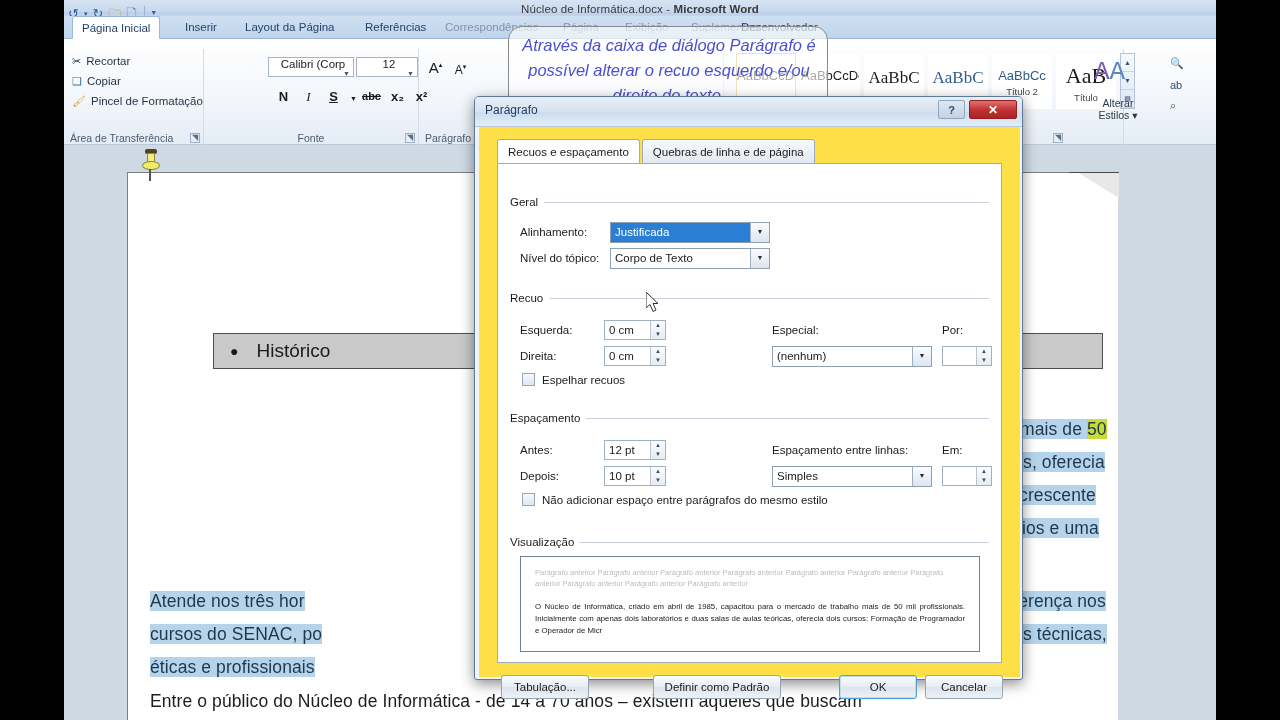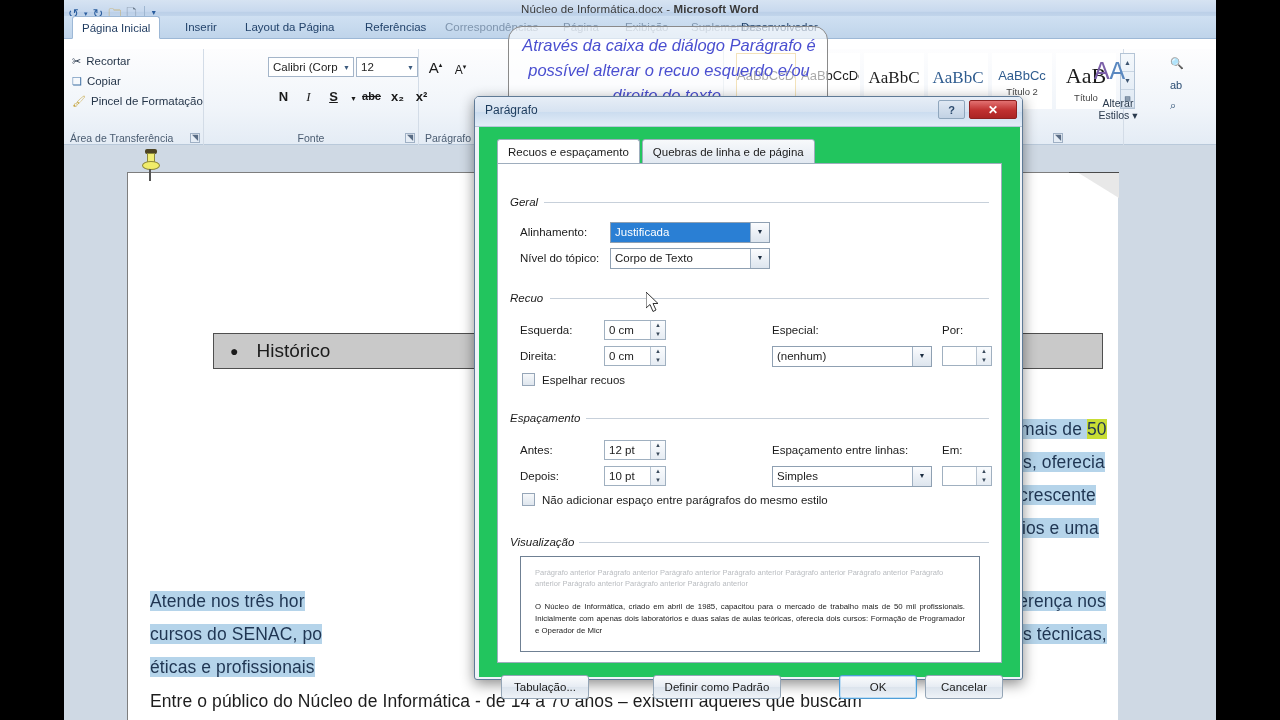--- a/index.html
+++ b/index.html
@@ -72,21 +72,21 @@
   .clip-item {
     position:absolute; left:8px; font-size:11.5px; color:#26364a;
     white-space:nowrap; display:flex; align-items:center; gap:5px;
   }
   .mini-ico { font-size:11px; line-height:1; }
 
   
   .fontbox {
     position:absolute; height:20px; border:1px solid #a4b5c9; background:#fff;
     font-size:11.5px; color:#1d1d1d; display:flex; align-items:center;
-    padding-left:4px; overflow:hidden; white-space:nowrap;
+    padding-left:4px; overflow:hidden; white-space:nowrap;flex-direction:column;
   }
   .fontbox .caret { margin-left:auto; margin-right:3px; font-size:7px; color:#3b5a7d; }
   .fbtn {
     position:absolute; width:19px; height:19px; line-height:19px; text-align:center;
     font-size:13px; color:#1a1a1a;
   }
   .fbtn.small { font-size:11px; }
 
   
   .stylecell {
@@ -194,40 +194,40 @@
     font-size:11px; color:#2b4a6d; text-align:center; line-height:18px; font-weight:bold;
   }
   .dlg-close {
     position:absolute; right:5px; top:3px; width:48px; height:19px;
     background:linear-gradient(to bottom,#e27171,#c03030 55%,#ab2424);
     border:1px solid #8e2020; border-radius:2px;
     font-size:12px; color:#fff; text-align:center; line-height:18px; font-weight:bold;
   }
   .dlg-body {
     position:absolute; left:4px; top:30px; width:541px; height:550px;
-    background:#22c55e;
+    background:#fde047;
   }
 
   .tabrow { position:absolute; left:18px; top:12px; height:25px; }
   .dtab {
     float:left; height:25px; line-height:24px; padding:0 10px;
     font-size:11.5px; color:#1b1b1b;
     border:1px solid #9eadbd; background:linear-gradient(to bottom,#f7f9fb,#e2e9f1);
     border-radius:3px 3px 0 0; margin-right:2px;
   }
   .dtab.active { background:#fff; border-bottom-color:#fff; }
 
   .panel {
     position:absolute; left:18px; top:36px; width:505px; height:500px;
     background:#fff; border:1px solid #9eadbd;
   }
 
   .fs-label {
     position:absolute; font-size:11.5px; color:#1b1b1b; background:#fff;
-    padding-right:5px; z-index:2;font-style:italic;
+    padding-right:5px; z-index:2;
   }
   .fs-line {
     position:absolute; height:1px; background:#c7d0da;
   }
   .lbl { position:absolute; font-size:11.5px; color:#1b1b1b; white-space:nowrap; }
 
   .spin {
     position:absolute; height:20px; border:1px solid #a0b0c0; background:#fff;
     font-size:11.5px; color:#1b1b1b; line-height:19px; padding-left:4px;
   }

